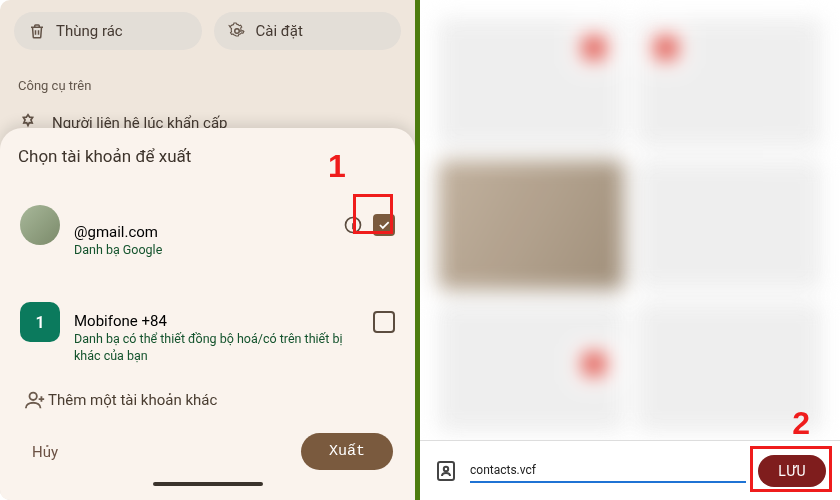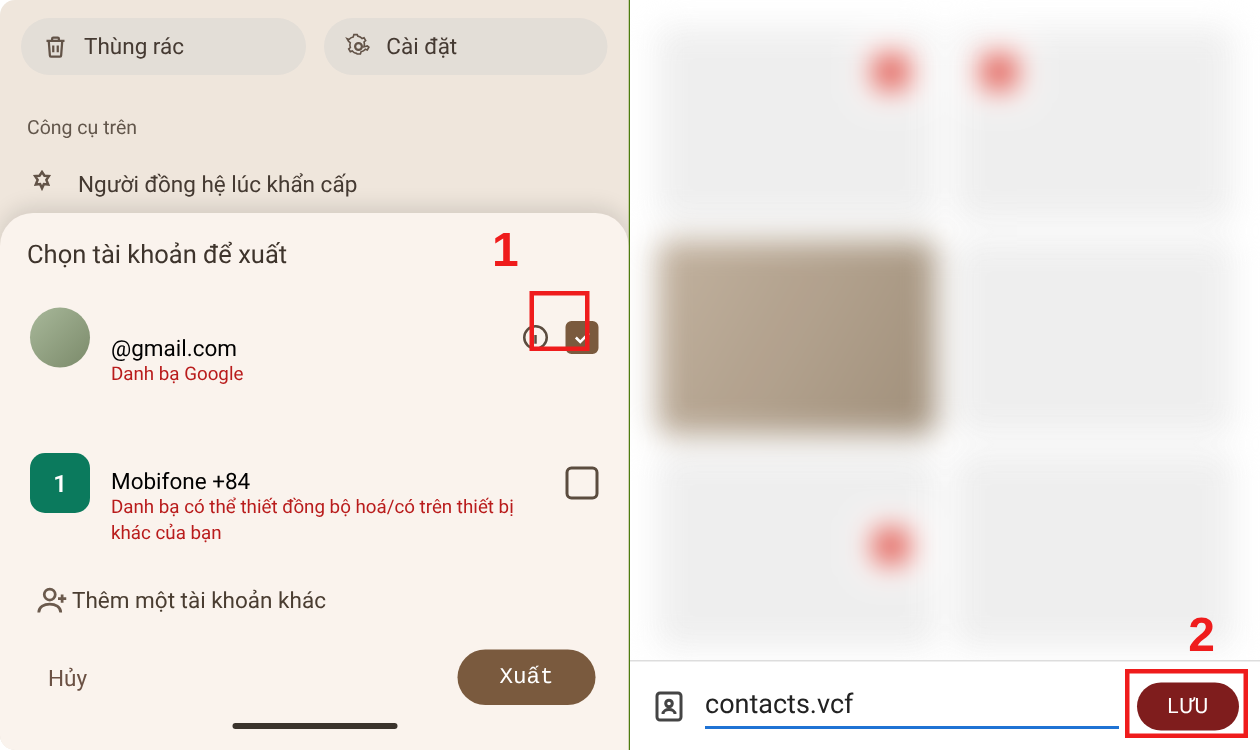--- a/index.html
+++ b/index.html
@@ -1,38 +1,38 @@
 <!DOCTYPE html>
 <html><head>
 <meta charset="utf-8">
 <style>
   * { box-sizing: border-box; margin: 0; padding: 0; font-family: -apple-system, Roboto, Arial, sans-serif; }
   body { width: 840px; height: 500px; display: flex; background: #fff; overflow: hidden; }
   .pane { position: relative; }
-  .left { width: 420px; height: 500px; background: #efe6dc; border-right: 1px solid #4d7c0f; border-radius: 10px 0 0 10px; overflow: hidden; }
+  .left { width: 420px; height: 500px; background: #efe6dc; border-right: 5px solid #4d7c0f; border-radius: 10px 0 0 10px; overflow: hidden; }
   .right { width: 420px; height: 500px; background: #fff; position: relative; border-radius: 0 10px 10px 0; overflow: hidden; }
 
   
   .dim { filter: brightness(0.92); }
   .pill-row { display: flex; gap: 12px; padding: 12px 14px; }
   .pill { flex:1; display:flex; align-items:center; gap:10px; background:#f7f1ea; border-radius:24px; padding:10px 14px; color:#4b3f36; font-size:15px; }
   .pill .ic { width:18px; height:18px; color:#6b5a4d; }
   .section-label { padding: 16px 18px 10px; font-size: 13px; color:#6b5e52; }
   .row-item { display:flex; align-items:center; gap:14px; padding: 10px 18px; color:#4b3f36; font-size:15px; }
   .row-item .ic { width:20px; height:20px; color:#6b5a4d; }
 
   
   .sheet { position:absolute; left:0; right:0; bottom:0; background:#faf3ed; border-radius:22px 22px 0 0; padding: 18px 18px 14px; box-shadow: 0 -4px 14px rgba(0,0,0,.12); }
-  .sheet-title { font-size:17px; color:#3e342c; }
+  .sheet-title { font-size:17px; color:#3e342c; margin-bottom:14px; }
   .acct { display:flex; align-items:center; gap:14px; padding:10px 2px; }
   .avatar { width:40px; height:40px; border-radius:50%; background:linear-gradient(135deg,#a8b89a,#7b8a6a); flex:none; }
   .sim-badge { width:40px; height:40px; border-radius:10px; background:#0b7a5d; color:#fff; display:flex; align-items:center; justify-content:center; font-weight:600; flex:none; font-size:16px; }
   .acct-text { flex:1; min-width:0; }
   .acct-email { font-size:15px; color:#000000; white-space:nowrap; overflow:hidden;margin-top:33px; }
-  .acct-sub { font-size:12.5px; color:#b91c1c; line-height:1.35; margin-top:1px; }
+  .acct-sub { font-size:12.5px; color:#14532d; line-height:1.35; margin-top:1px; }
   .acct-right { display:flex; align-items:center; gap:10px; }
   .info-ic { width:20px; height:20px; color:#5b4c3f; }
   .chk { width:22px; height:22px; border:2px solid #5b4c3f; border-radius:4px; display:flex; align-items:center; justify-content:center; }
   .chk.checked { background:#7a5a3e; border-color:#7a5a3e; color:#fff; }
   .add-row { display:flex; align-items:center; gap:2px; padding:14px 6px 10px; color:#4a3d31; font-size:15px; }
   .add-ic { width:22px; height:22px; color:#6b5a4d; }
   .sheet-actions { display:flex; justify-content:space-between; align-items:center; padding:12px 4px 2px; }
   .btn-text { color:#6b5144; font-size:15px; padding:8px 10px; }
   .btn-primary { background:#7a5a3e; color:#fff; border-radius:22px; padding:10px 28px; font-size:15px;font-family:Liberation Mono, monospace; }
   .handle { width:110px; height:4px; background:#3a332c; border-radius:3px; margin:10px auto 0; }
@@ -43,21 +43,21 @@
 
   
   .gallery-blur { position:absolute; inset:0 0 60px 0; filter: blur(10px); opacity:.95; }
   .grid { display:grid; grid-template-columns:1fr 1fr; gap:12px; padding:18px; }
   .cell { height:130px; border-radius:8px; background:#eee; position:relative; }
   .reddot { width:44px; height:44px; border-radius:8px; background:#fff; position:absolute; display:flex; align-items:center; justify-content:center; }
   .reddot::after { content:""; width:22px; height:22px; background:#d62a1f; border-radius:3px; }
   .photo { background:linear-gradient(120deg,#bfae9a,#9c8a74); }
   .save-bar { position:absolute; left:0; right:0; bottom:0; height:60px; background:#fff; border-top:1px solid #ddd; display:flex; align-items:center; gap:12px; padding:0 14px; }
   .file-ic { width:24px; height:24px; color:#444; }
-  .fname { flex:1; font-size:18px; color:#222; border-bottom:2px solid #1f73d4; padding:4px 0; }
+  .fname { flex:1; font-size:12px; color:#222; border-bottom:2px solid #1f73d4; padding:4px 0; }
   .save-btn { background:#7f1d1d; color:#fff; padding:8px 20px; border-radius:20px; font-size:14px; letter-spacing:.5px; }
 
   svg { display:block; }
 </style>
 </head>
 <body>
 
 <div class="pane left">
   <div class="dim">
     <div class="pill-row">
@@ -73,21 +73,21 @@
             <path d="M19.4 15a7.97 7.97 0 00.1-6l2-1.6-2-3.4-2.4.9a8 8 0 00-5.2-3L11 0h-4l-.9 2.9a8 8 0 00-5.2 3L-1.5 5 .5 8.4l2 1.6a7.97 7.97 0 00.1 6l-2 1.6 2 3.4 2.4-.9a8 8 0 005.2 3L11 24h4l.9-2.9a8 8 0 005.2-3l2.4.9 2-3.4-2-1.6z" transform="scale(.72) translate(4 2)"></path>
           </svg>
         <span>Cài đặt</span>
       </div>
     </div>
     <div class="section-label">Công cụ trên</div>
     <div class="row-item">
       <svg class="ic" viewBox="0 0 24 24" fill="none" stroke="currentColor" stroke-width="2">
           <path d="M12 2l2 3 3.5.3-2 3L17 12l-3.5-.3L12 15l-1.5-3.3L7 12l1.5-3.7-2-3L10 5z"></path>
         </svg>
-      <span>Người đồng hệ lúc khẩn cấp</span>
+      <span>Người liên hệ lúc khẩn cấp</span>
     </div>
   </div>
 
   <div class="sheet">
     <div class="sheet-title">Chọn tài khoản để xuất</div>
 
     <div class="acct">
       <div class="avatar"></div>
       <div class="acct-text">
         <div class="acct-email">            @gmail.com</div>

